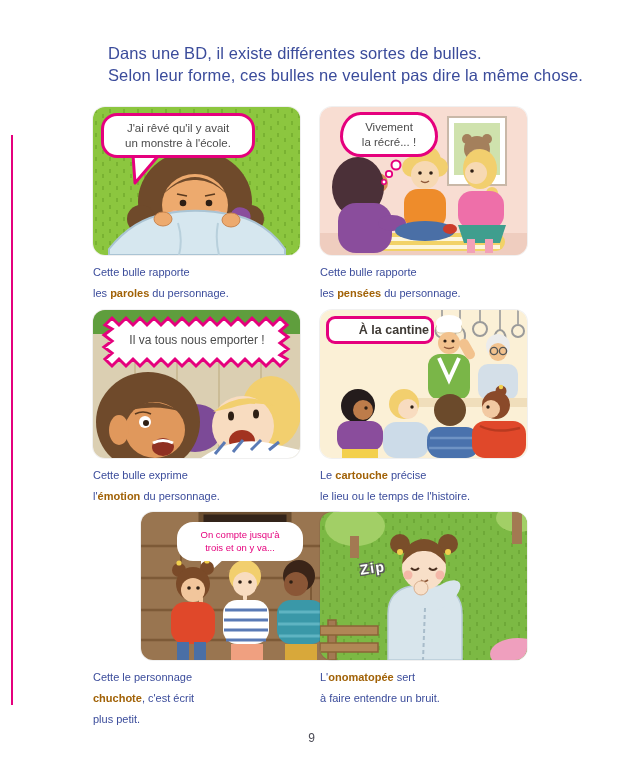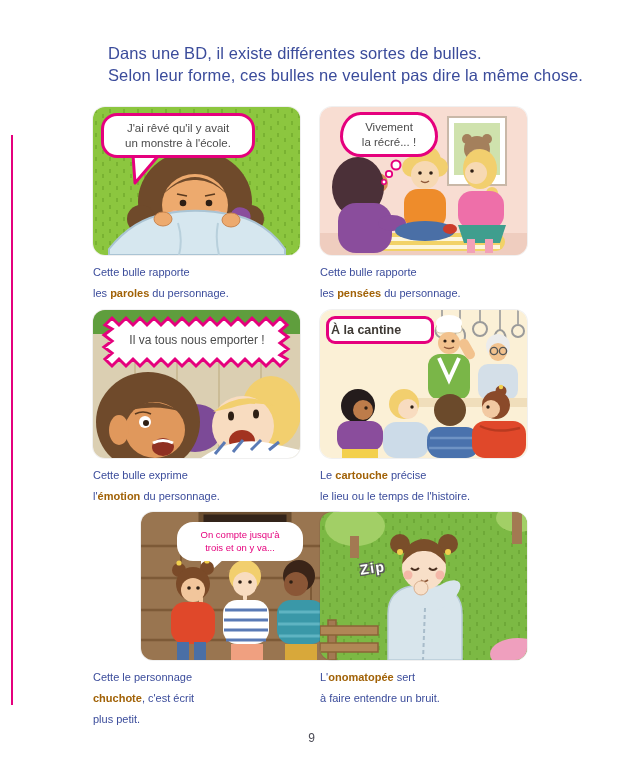--- a/index.html
+++ b/index.html
@@ -30,21 +30,21 @@
   }
   .bubble-speech{left:8px;top:6px;width:154px;}
   .bubble-thought{left:20px;top:5px;width:98px;border-radius:22px 22px 22px 22px/26px 26px 22px 22px;}
   .burst-text{
     position:absolute;left:14px;top:23px;width:180px;text-align:center;
     color:#4b4b4b;font-size:12px;white-space:pre;
   }
   .cartouche{
     position:absolute;left:6px;top:6px;width:108px;background:#fff;
     border:3px solid #e5007d;border-radius:9px;box-sizing:border-box;
-    color:#3f3a35;font-weight:bold;font-size:12.5px;text-align:left;padding:4px 2px;
+    color:#3f3a35;font-weight:bold;font-size:12.5px;text-align:right;padding:4px 2px;
   }
   .bubble-whisper{
     position:absolute;left:36px;top:10px;width:126px;background:#fff;border-radius:16px;
     color:#e5007d;font-size:9.5px;line-height:1.4;text-align:center;padding:6px 4px;
     white-space:pre;box-sizing:border-box;
   }
   .onomatopoeia{
     position:absolute;left:40px;top:48px;color:#fff;font-weight:bold;font-size:14px;
     letter-spacing:1.5px;transform:rotate(-8deg);
     text-shadow:-1.3px -1.3px 0 #5a5a5a,1.3px -1.3px 0 #5a5a5a,-1.3px 1.3px 0 #5a5a5a,1.3px 1.3px 0 #5a5a5a;

